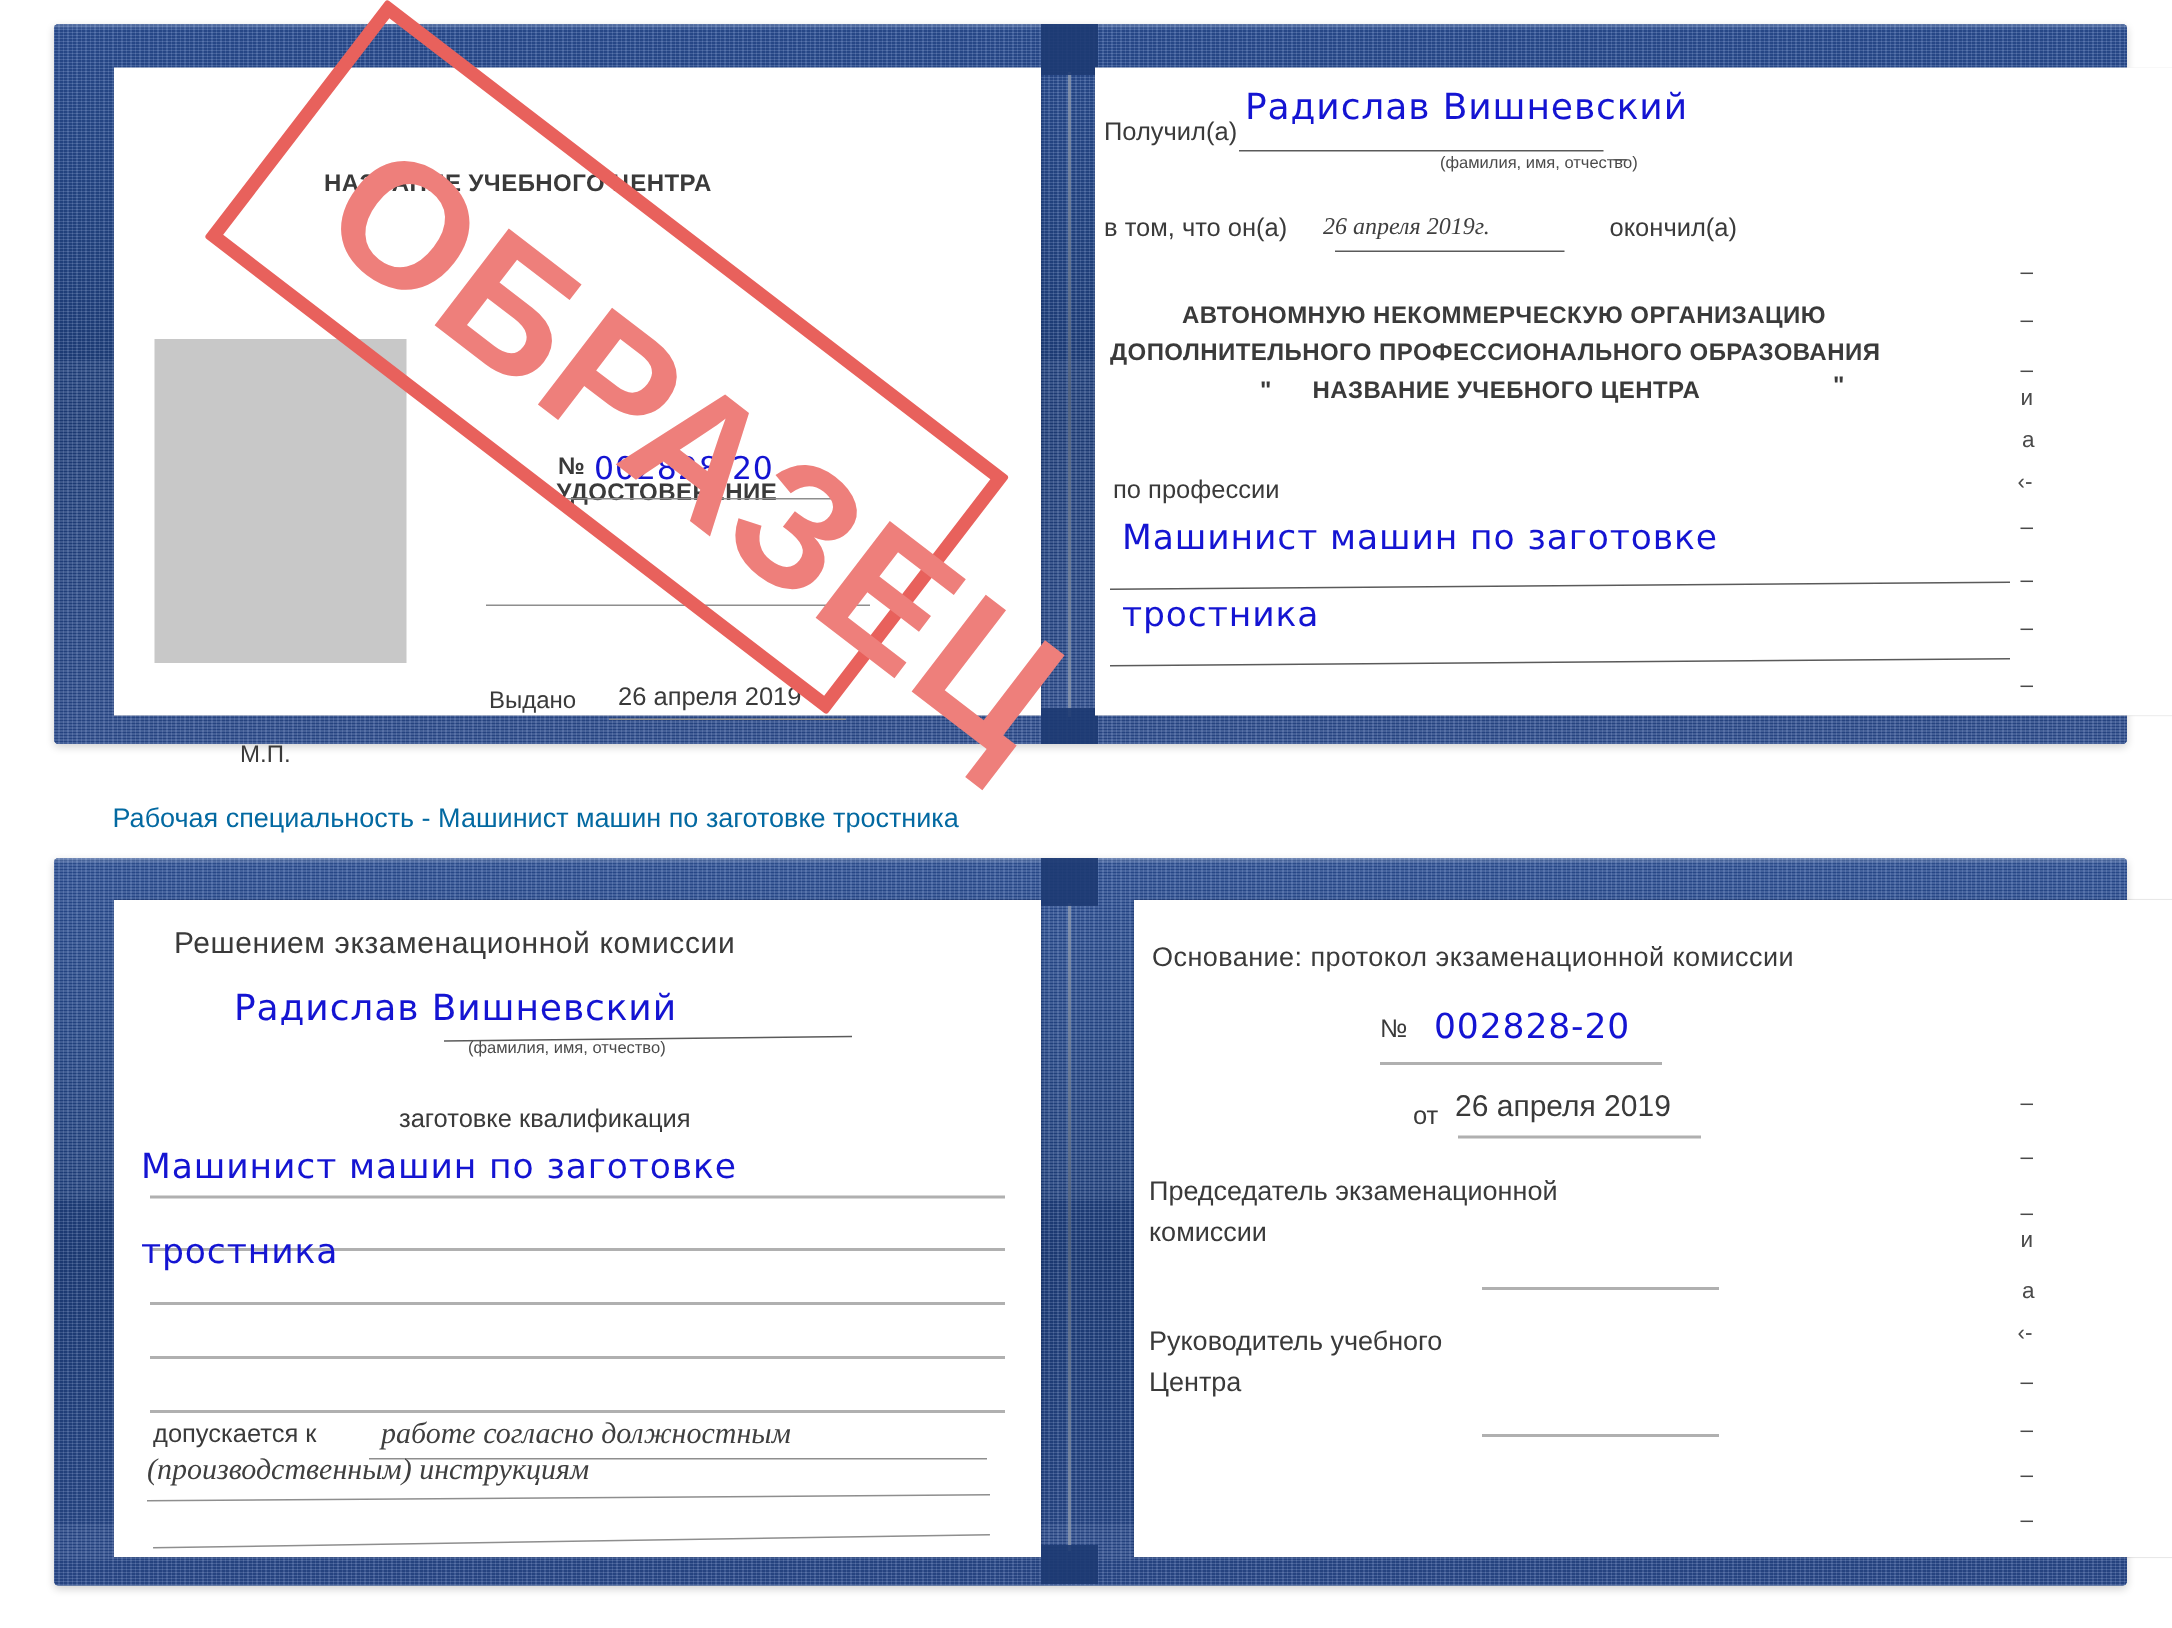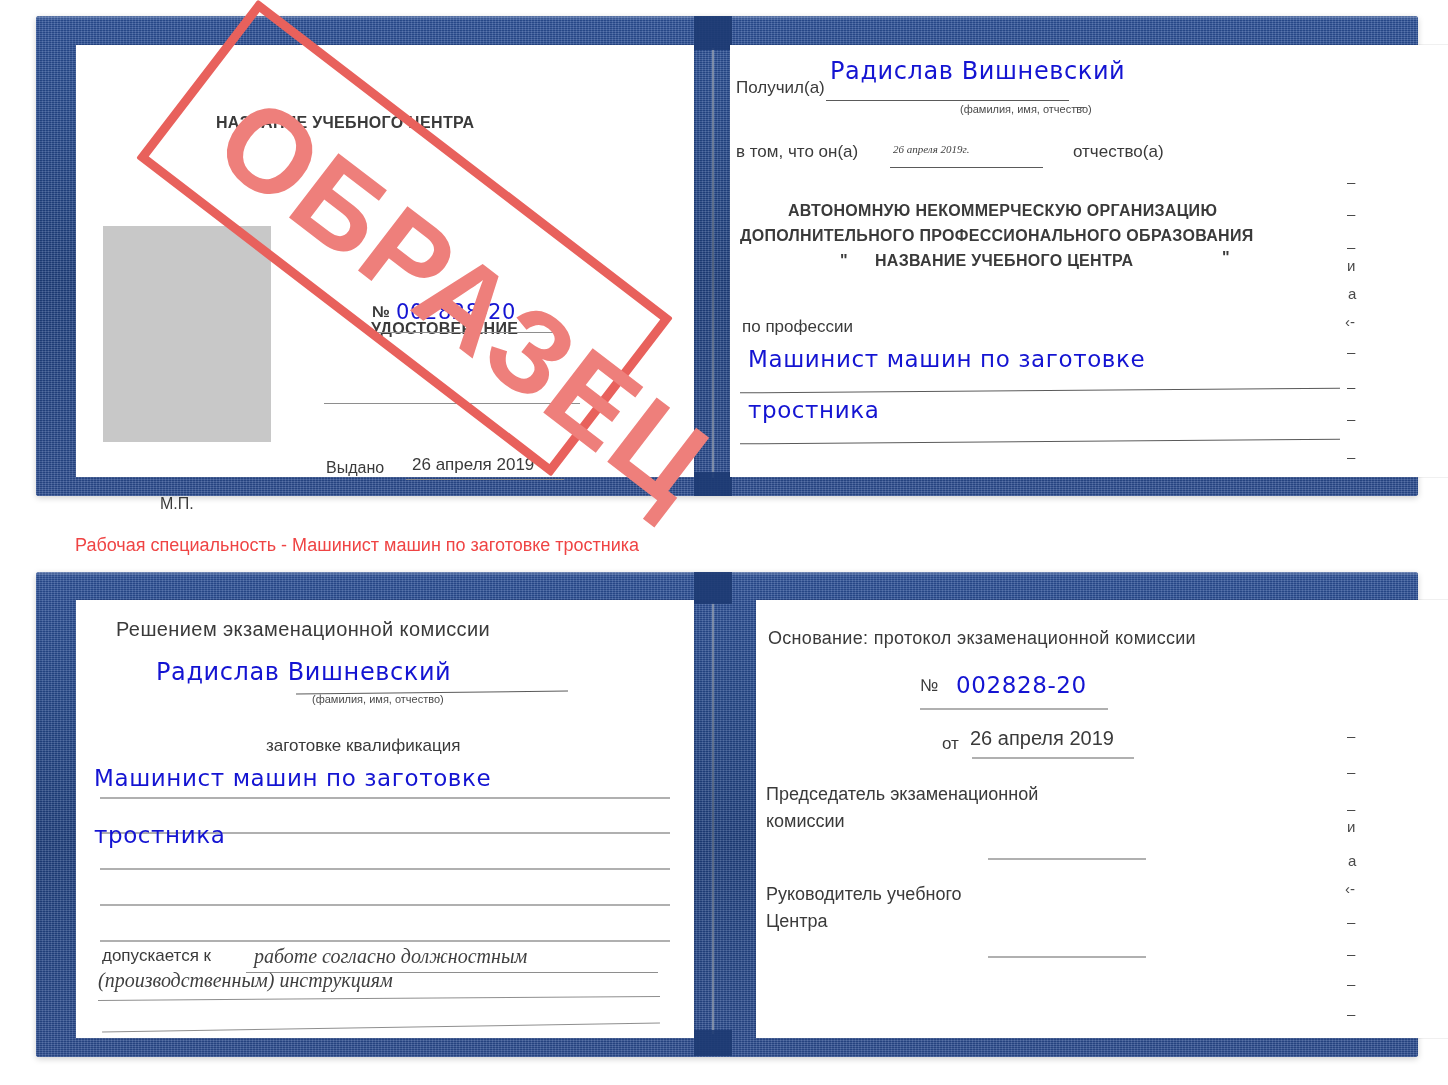--- a/index.html
+++ b/index.html
@@ -38,21 +38,21 @@
 
   
   .stamp{position:absolute;transform-origin:center center;}
   .stamp-box{position:absolute;border:9px solid #e8615c;border-radius:2px;}
   .stamp-text{position:absolute;color:#ee7f7b;font-weight:bold;
         font-family:"Liberation Sans","DejaVu Sans",sans-serif;white-space:nowrap;}
 
   
   .frag{position:absolute;font-size:15px;color:#4a4a4a;}
 
-  .caption{position:absolute;font-size:18px;color:#ef4444;white-space:nowrap;}
+  .caption{position:absolute;font-size:18px;color:#0369a1;white-space:nowrap;}
 </style>
 </head>
 <body>
 
 <div class="book" style="left:36px;top:16px;width:1382px;height:480px;"></div>
 
 <div class="page" style="left:76px;top:45px;width:618px;height:432px;">
   <div class="page-inner">
     <div class="t cap" style="left:140px;top:69px;font-size:16px;">НАЗВАНИЕ УЧЕБНОГО ЦЕНТРА</div>
 
@@ -80,23 +80,23 @@
 
 <div class="page" style="left:730px;top:45px;width:752px;height:432px;">
   <div class="page-inner">
     <div class="t" style="left:6px;top:33px;font-size:17px;">Получил(а)</div>
     <div class="t hand" style="left:100px;top:12px;font-size:24px;">Радислав Вишневский</div>
     <div class="rule dark" style="left:96px;top:55px;width:243px;"></div>
     <div class="t" style="left:230px;top:58px;font-size:11px;color:#4a4a4a;">(фамилия, имя, отчество)</div>
     <div class="t" style="left:346px;top:46px;font-size:15px;color:#555;">_</div>
 
     <div class="t" style="left:6px;top:97px;font-size:17px;">в том, что он(а)</div>
-    <div class="t ital" style="left:163px;top:98px;font-size:11px;">26 апреля 2019г.</div>
+    <div class="t ital" style="left:152px;top:98px;font-size:16px;">26 апреля 2019г.</div>
     <div class="rule dark" style="left:160px;top:122px;width:153px;"></div>
-    <div class="t" style="left:343px;top:97px;font-size:17px;">отчество(а)</div>
+    <div class="t" style="left:343px;top:97px;font-size:17px;">окончил(а)</div>
 
     <div class="t cap" style="left:58px;top:157px;font-size:16px;">АВТОНОМНУЮ НЕКОММЕРЧЕСКУЮ ОРГАНИЗАЦИЮ</div>
     <div class="t cap" style="left:10px;top:182px;font-size:16px;">ДОПОЛНИТЕЛЬНОГО ПРОФЕССИОНАЛЬНОГО ОБРАЗОВАНИЯ</div>
     <div class="t cap" style="left:110px;top:207px;font-size:16px;">"</div>
     <div class="t cap" style="left:145px;top:207px;font-size:16px;">НАЗВАНИЕ УЧЕБНОГО ЦЕНТРА</div>
     <div class="t cap" style="left:492px;top:204px;font-size:16px;">"</div>
 
     <div class="t" style="left:12px;top:272px;font-size:17px;">по профессии</div>
     <div class="t hand" style="left:18px;top:301px;font-size:23px;">Машинист машин по заготовке</div>
     <div class="rule dark" style="left:10px;top:345px;width:600px;transform:rotate(-0.45deg);"></div>

